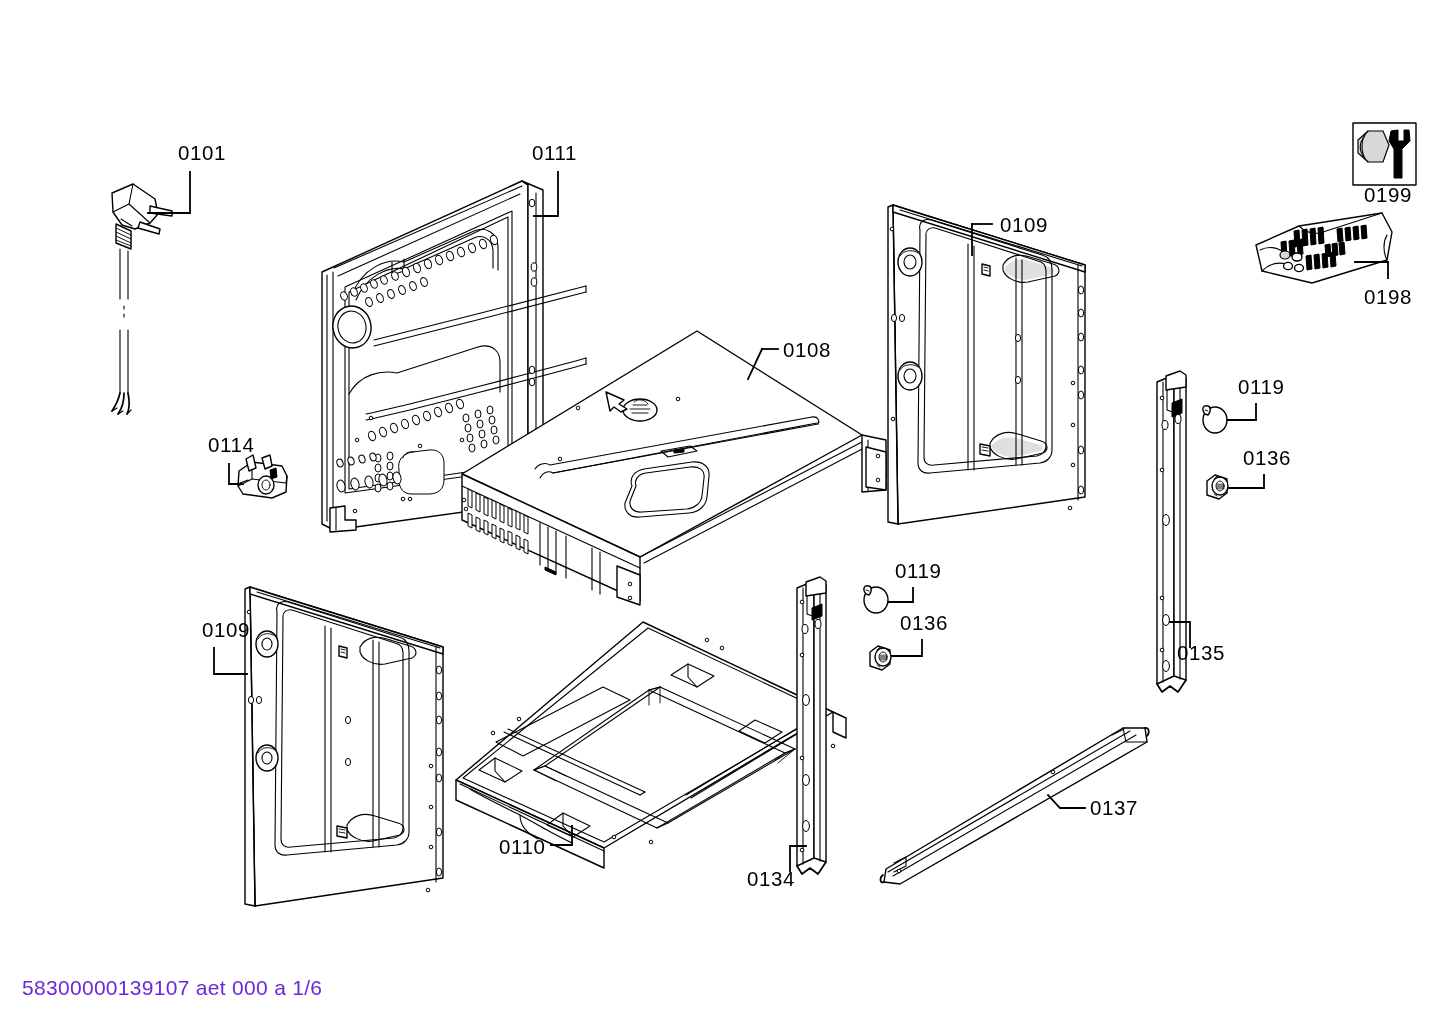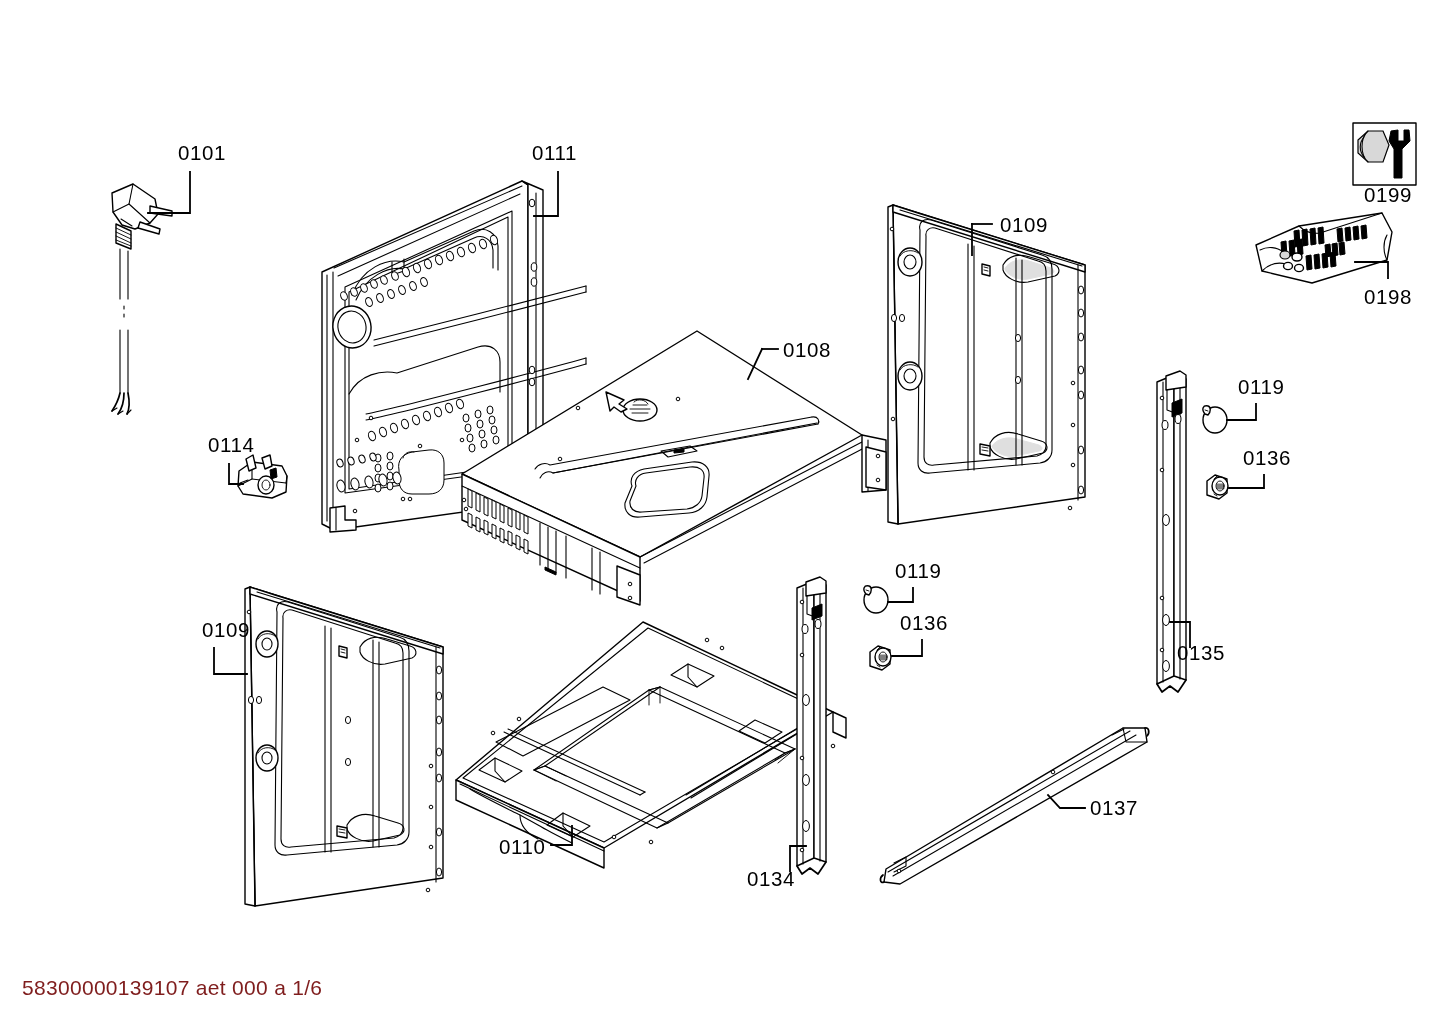--- a/index.html
+++ b/index.html
@@ -30,21 +30,21 @@
     font-size: 20.5px;
     fill: #000000;
     letter-spacing: 0.6px;
   }
   .footer-text {
     position: absolute;
     left: 22px;
     top: 976px;
     font-family: "Liberation Sans", sans-serif;
     font-size: 21px;
-    color: #7f1d1d;
+    color: #6d28d9;
     letter-spacing: 0.3px;
     white-space: nowrap;
   }
   svg text { user-select: none; }
 </style>
 </head>
 <body>
 
 <div id="page">
 

